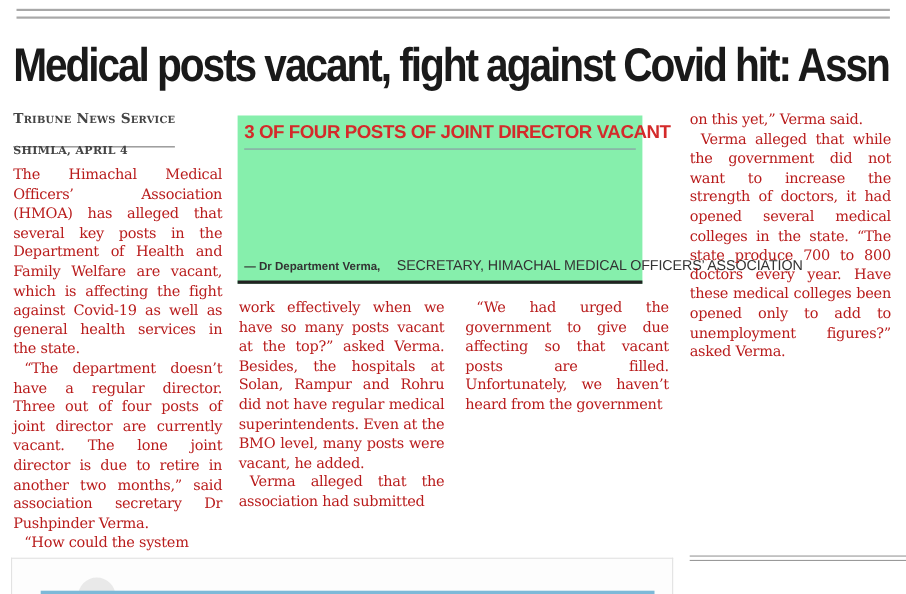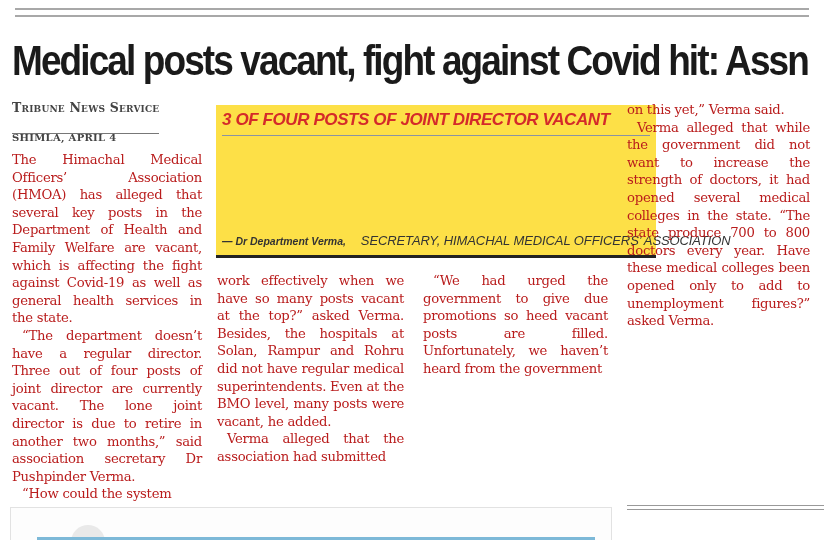--- a/index.html
+++ b/index.html
@@ -21,22 +21,22 @@
   .col { position: absolute; font-family: "DejaVu Serif", serif; font-size: 13.2px; line-height: 17.6px; text-align: justify; color: #b91c1c; letter-spacing: -0.25px; }
   .col p { margin: 0; text-indent: 0; }
   .col p.ind { text-indent: 10px; }
   .byline {
     position: absolute; left: 12px; top: 100px; font-family: "DejaVu Serif", serif;
     font-weight: bold; font-size: 12.5px; color: #444; font-variant: small-caps; letter-spacing: 0.2px;
     border-bottom: 1px solid #777; padding-bottom: 18px;
   }
   .dateline { position: absolute; left: 12px; top: 132px; font-family: "DejaVu Serif", serif; font-weight: bold; font-size: 10px; color: #444; letter-spacing: 0.3px; }
   .quotebox {
-    position: absolute; left: 216px; top: 105px; width: 440px; height: 150px;
-    background: #fde047; border-bottom: 3px solid #222; font-style: italic;
+    position: absolute; left: 216px; top: 105px; width: 368px; height: 150px;
+    background: #86efac; border-bottom: 3px solid #222;
   }
   .qb-title {
     position: absolute; left: 6px; top: 5px; font-family: "Liberation Sans", sans-serif; font-weight: bold;
     font-size: 17px; color: #d42a2a; letter-spacing: -0.4px; white-space: nowrap;
   }
   .qb-rule { position: absolute; left: 6px; right: 6px; top: 30px; height: 1px; background: #8a93a3; }
   .qb-quote {
     position: absolute; left: 6px; top: 36px; width: 380px;
     font-family: "DejaVu Sans", sans-serif; font-size: 15.2px; line-height: 22px; color: #333; letter-spacing: -0.5px;
   }
@@ -75,21 +75,21 @@
     <small>SECRETARY, HIMACHAL MEDICAL OFFICERS’ ASSOCIATION</small>
   </div>
 </div>
 
 <div class="col" style="left:217px; top:272px; width:187px;">
   <p>work effectively when we have so many posts vacant at the top?” asked Verma. Besides, the hospitals at Solan, Rampur and Rohru did not have regular medical superintendents. Even at the BMO level, many posts were vacant, he added.</p>
   <p class="ind">Verma alleged that the association had submitted</p>
 </div>
 
 <div class="col" style="left:423px; top:272px; width:185px;">
-  <p class="ind">“We had urged the government to give due promotions so heed vacant posts are filled. Unfortunately, we haven’t heard from the government</p>
+  <p class="ind">“We had urged the government to give due affecting so that vacant posts are filled. Unfortunately, we haven’t heard from the government</p>
 </div>
 
 <div class="col" style="left:627px; top:101px; width:183px;">
   <p>on this yet,” Verma said.</p>
   <p class="ind">Verma alleged that while the government did not want to increase the strength of doctors, it had opened several medical colleges in the state. “The state produce 700 to 800 doctors every year. Have these medical colleges been opened only to add to unemployment figures?” asked Verma.</p>
 </div>
 
 <div class="endrule1"></div>
 <div class="endrule2"></div>
 

